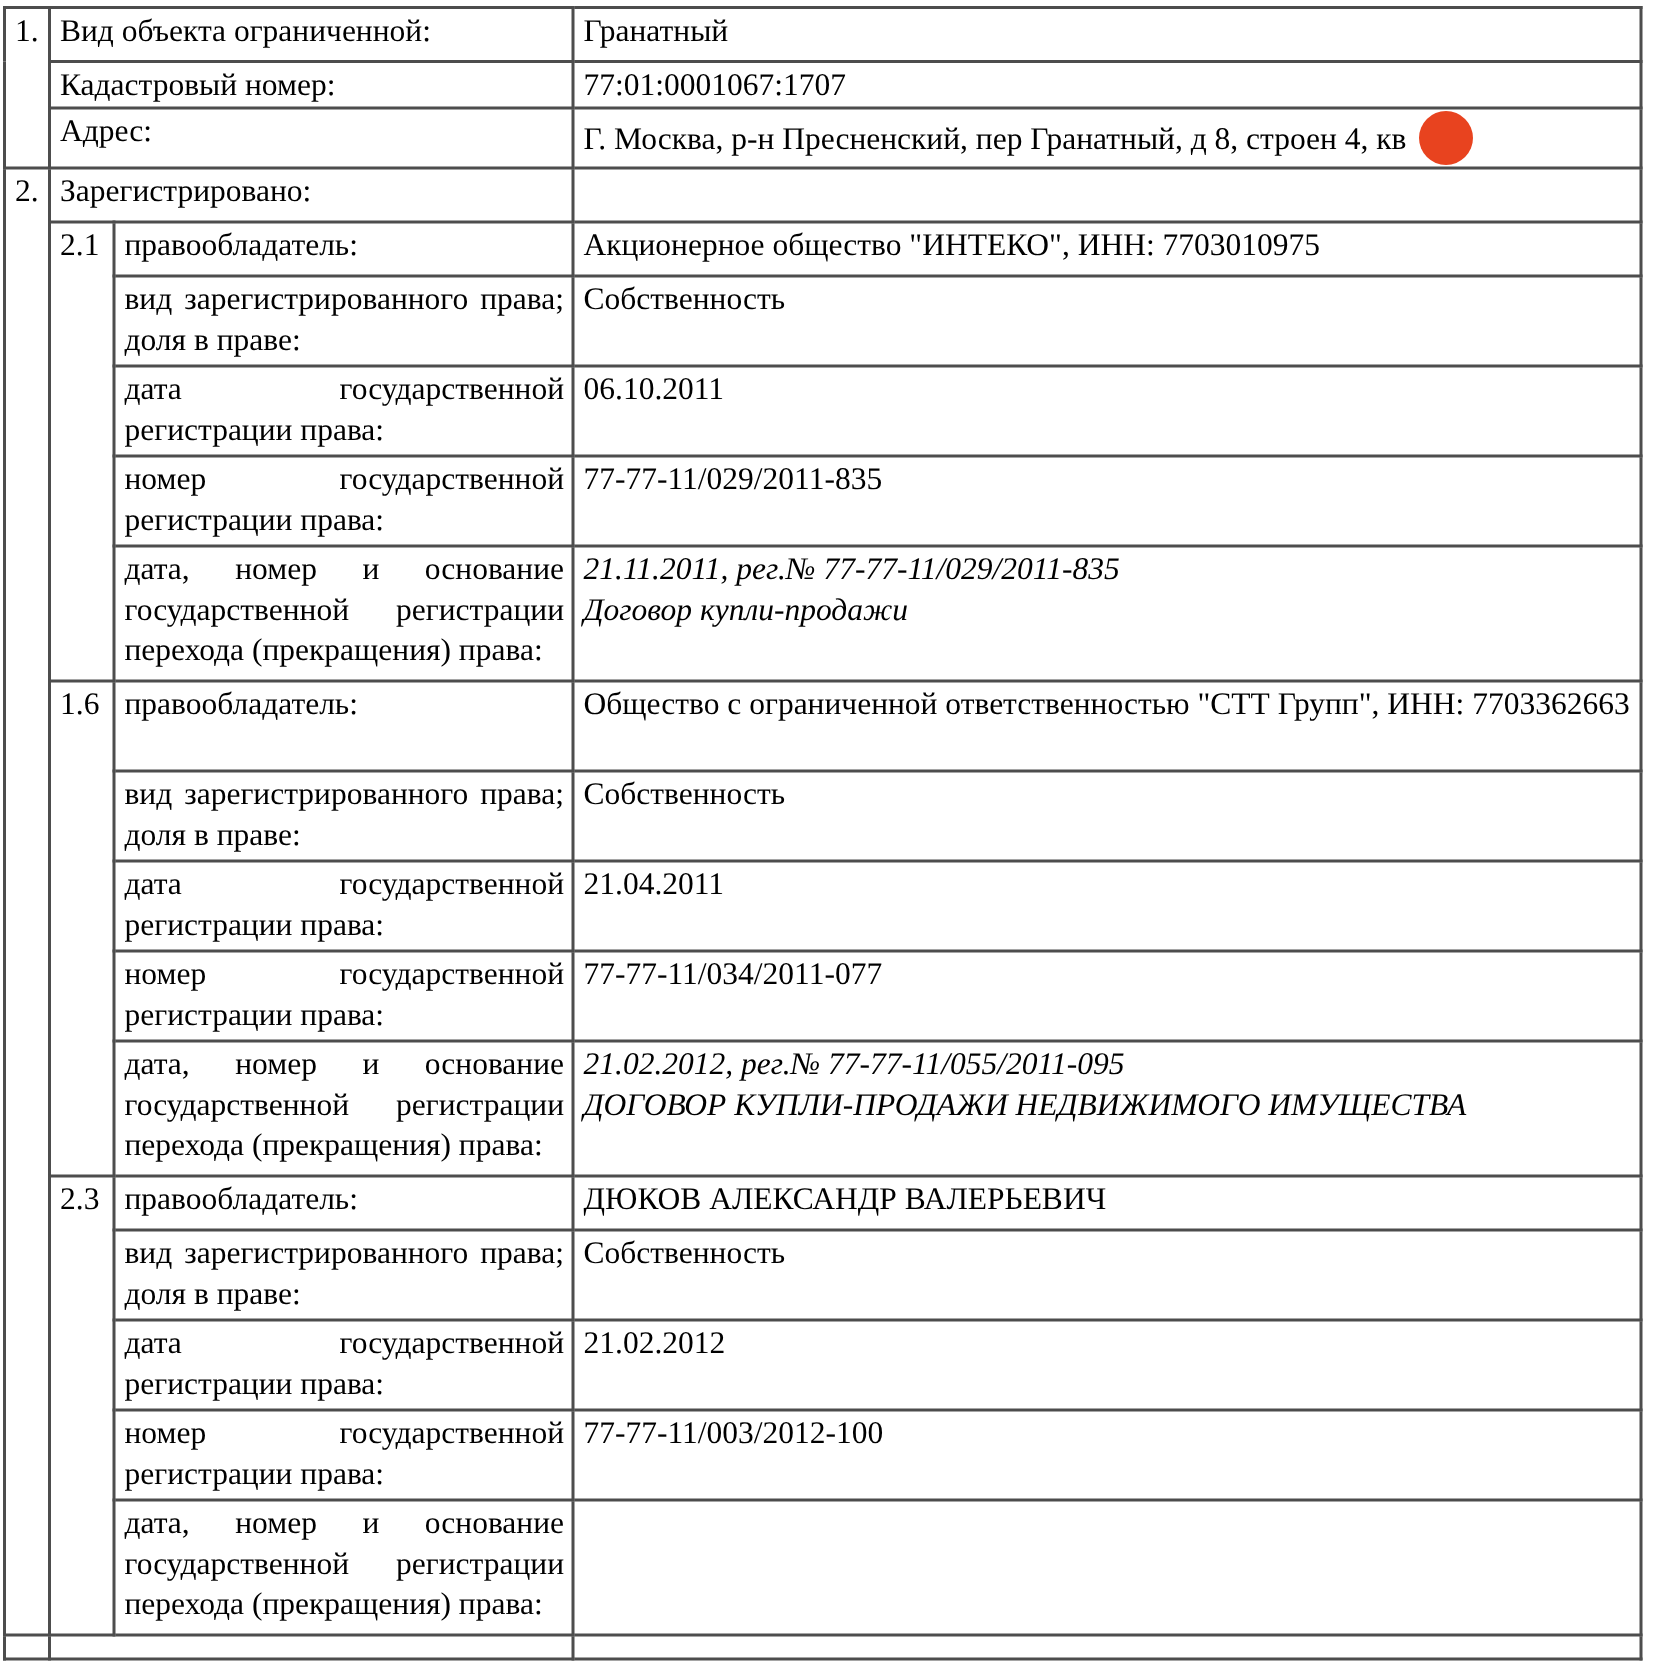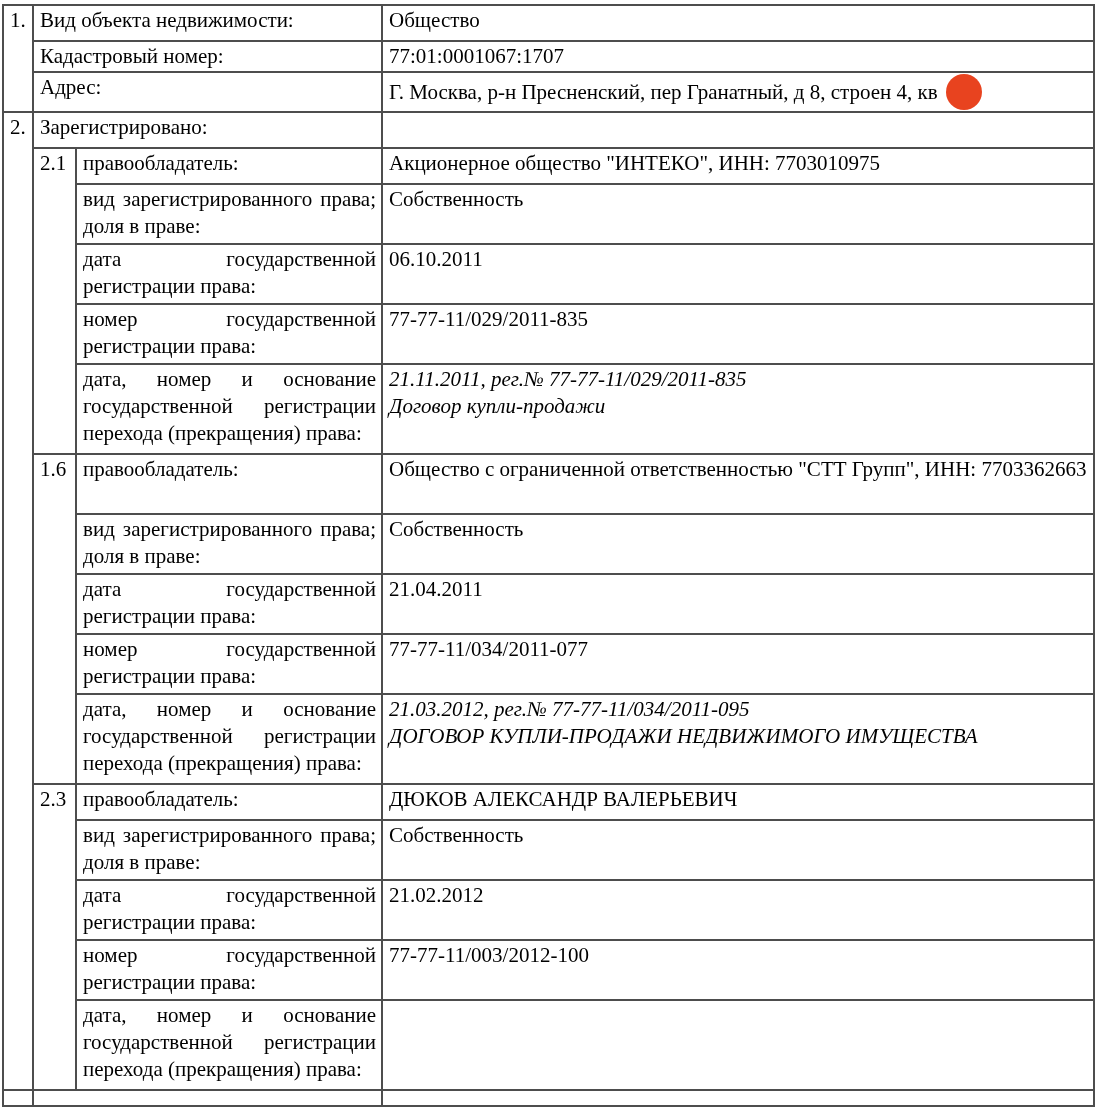--- a/index.html
+++ b/index.html
@@ -73,22 +73,22 @@
     <colgroup>
       <col class="c-num">
         <col class="c-sub">
         <col class="c-lab">
         <col class="c-val">
     </colgroup>
 
     <tbody>
         <tr class="rh1">
       <td class="num" rowspan="3">1.</td>
-      <td class="lab" colspan="2">Вид объекта недвижимости:</td>
-      <td class="val">Общество</td>
+      <td class="lab" colspan="2">Вид объекта ограниченной:</td>
+      <td class="val">Гранатный</td>
     </tr>
     <tr class="rh1b">
       <td class="lab" colspan="2">Кадастровый номер:</td>
       <td class="val">77:01:0001067:1707</td>
     </tr>
     <tr class="rh1b">
       <td class="lab" colspan="2">Адрес:</td>
       <td class="val"><span>Г. Москва, р-н Пресненский, пер Гранатный, д 8, строен 4, кв</span><span class="redaction" style="background: rgb(232, 67, 31);"></span></td>
     </tr>
 
@@ -136,21 +136,21 @@
       <td class="lab">дата государственной регистрации права:</td>
       <td class="val">21.04.2011</td>
     </tr>
     <tr class="rh2">
       <td class="lab">номер государственной регистрации права:</td>
       <td class="val">77-77-11/034/2011-077</td>
     </tr>
     <tr class="rh3">
       <td class="lab">дата, номер и основание государственной регистрации перехода (прекращения) права:</td>
       <td class="val">
-        <span class="vline">21.03.2012, рег.№ 77-77-11/034/2011-095</span>
+        <span class="vline">21.02.2012, рег.№ 77-77-11/055/2011-095</span>
         <span class="vline">ДОГОВОР КУПЛИ-ПРОДАЖИ НЕДВИЖИМОГО ИМУЩЕСТВА</span>
       </td>
     </tr>
 
     <tr class="rh1">
       <td class="sub" rowspan="5">2.3</td>
       <td class="lab">правообладатель:</td>
       <td class="val">ДЮКОВ АЛЕКСАНДР ВАЛЕРЬЕВИЧ</td>
     </tr>
     <tr class="rh2">

